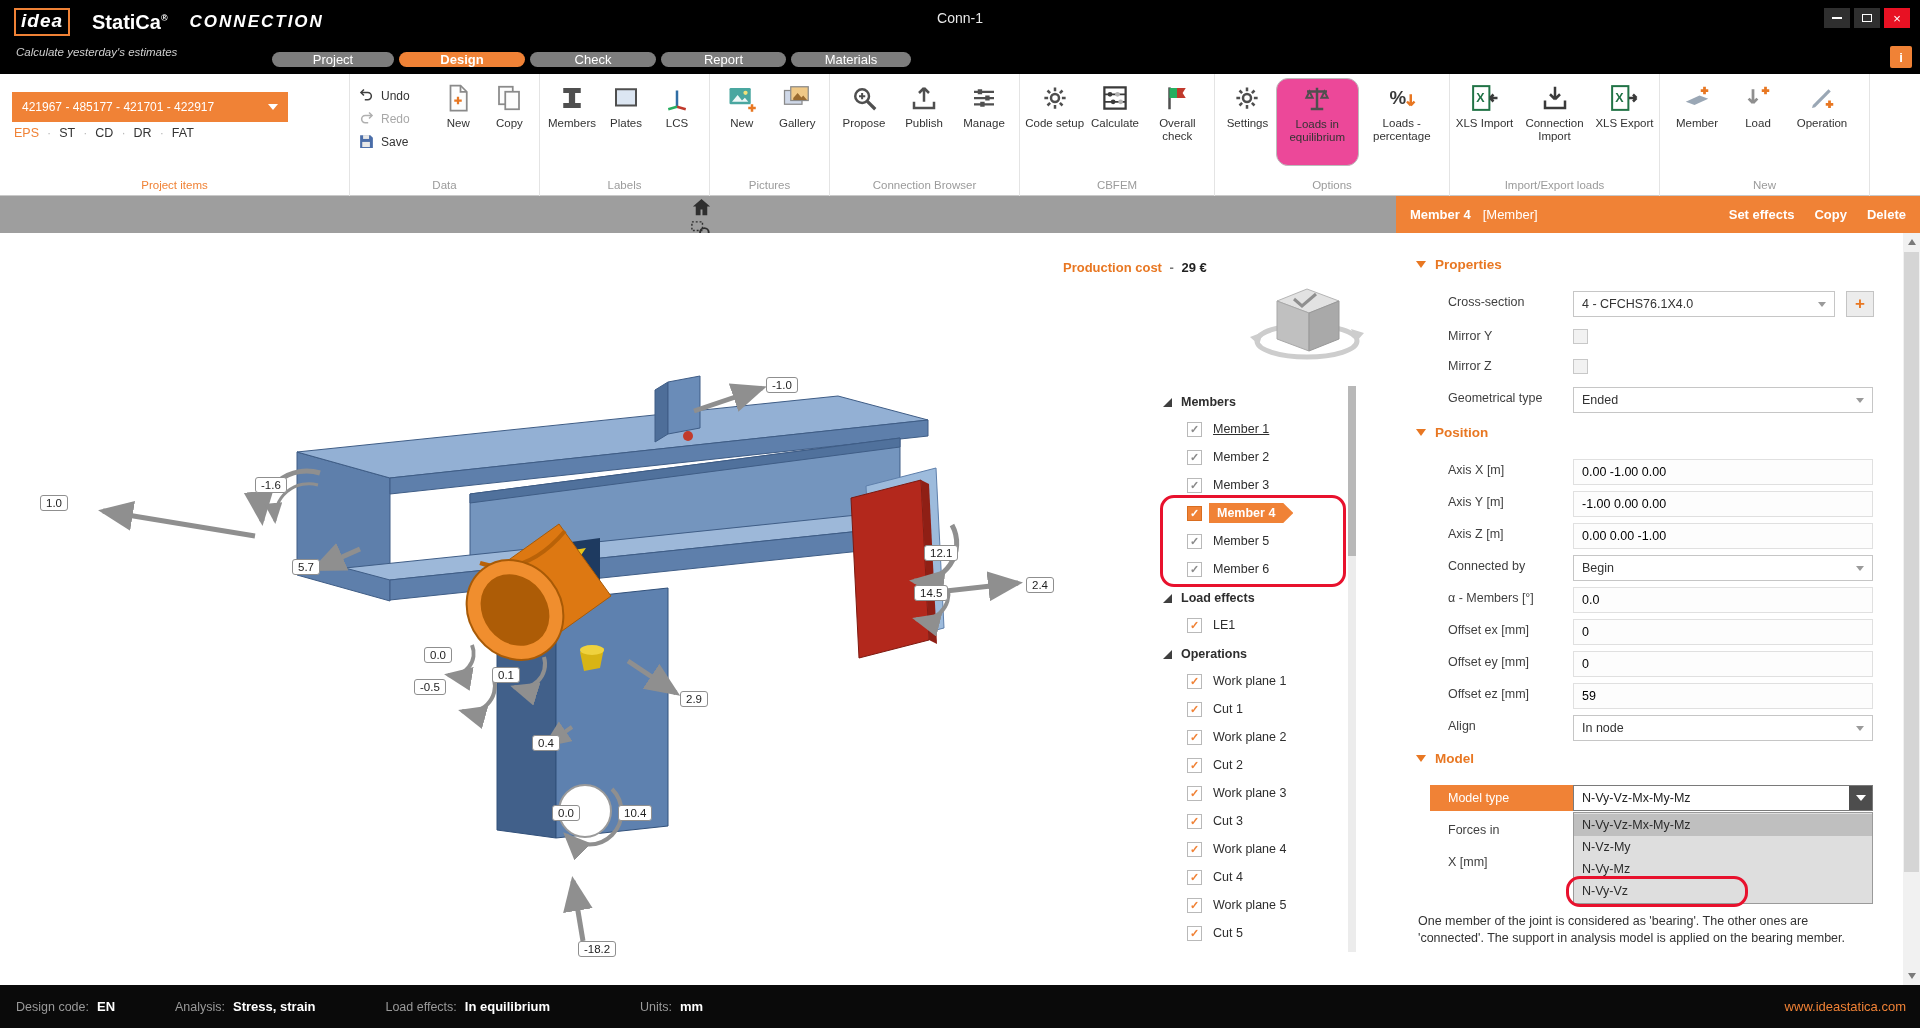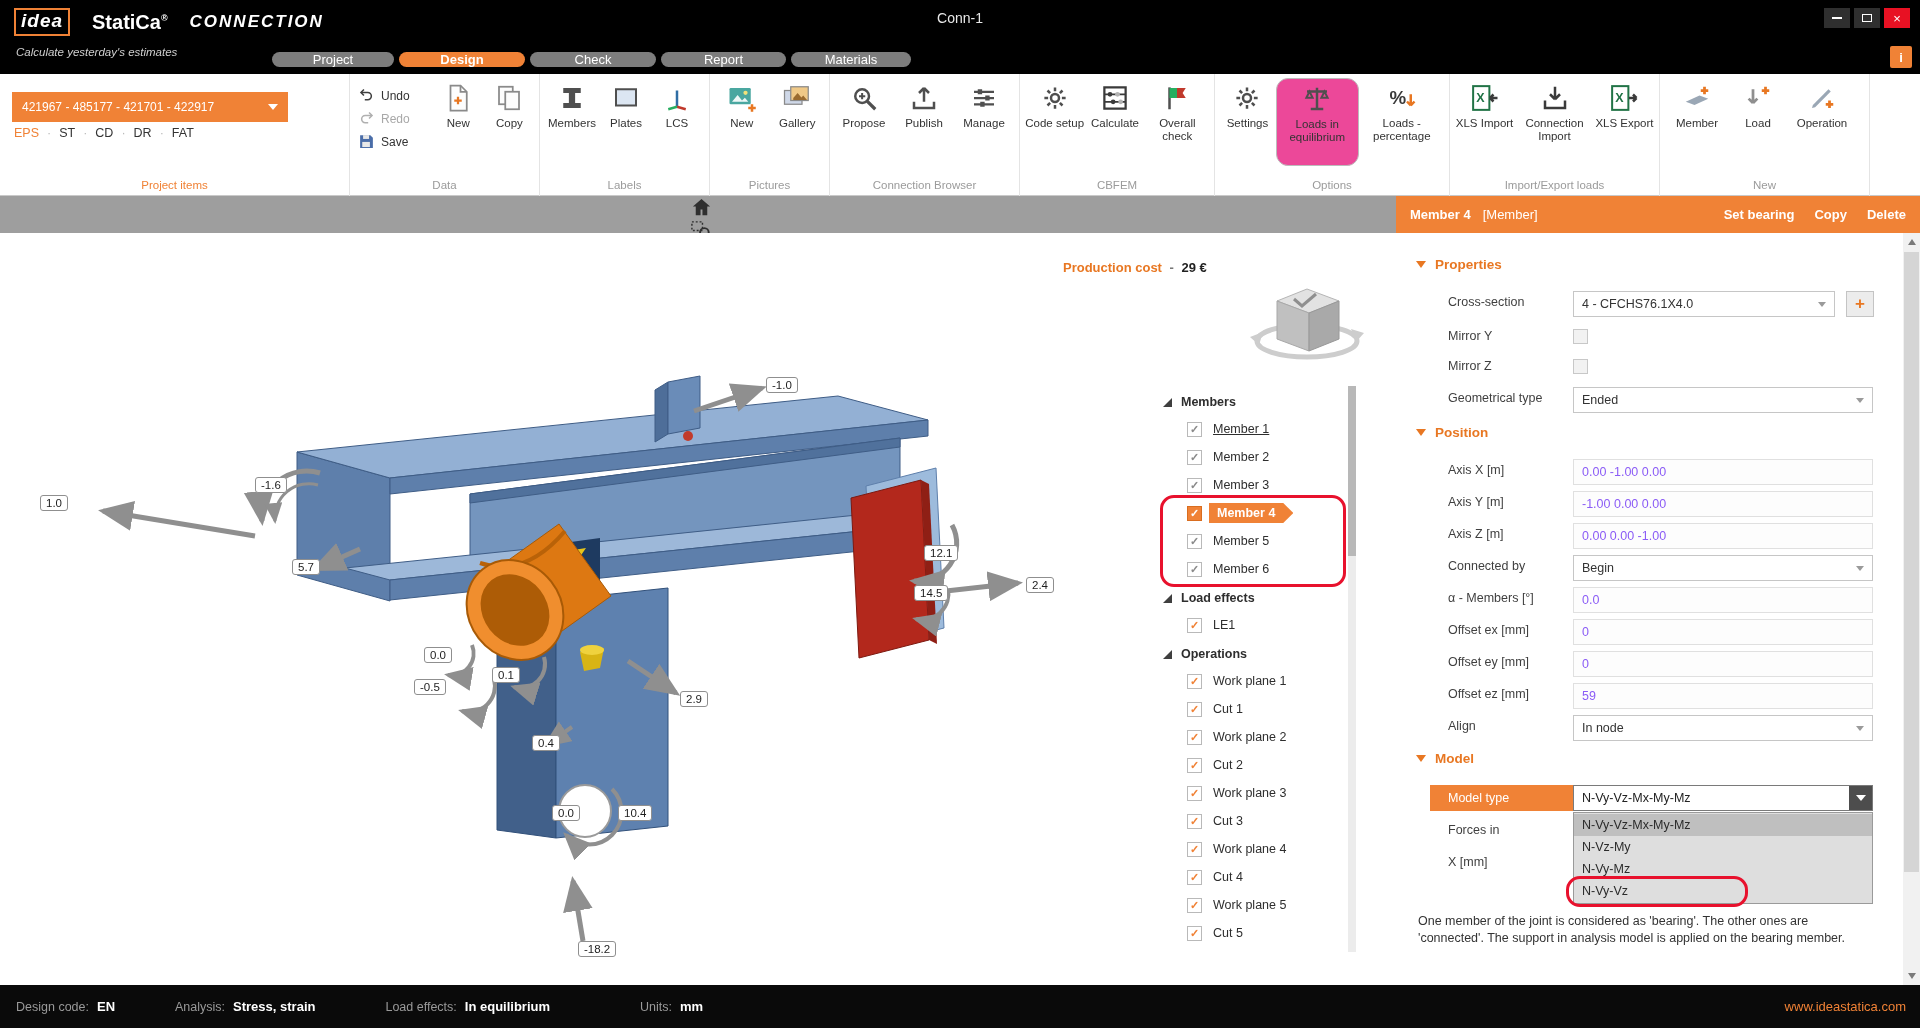--- a/index.html
+++ b/index.html
@@ -83,21 +83,21 @@
 .tsb { position:absolute; left:1348px; top:153px; width:8px; height:566px; background:#ececec; z-index:4; }
 .tsb .thumb { position:absolute; top:0; left:0; width:8px; height:170px; background:#b8b8b8; }
 
 
 .pp { position:absolute; top:233px; left:1396px; width:524px; height:752px; background:#fff; font-size:12.5px; overflow:hidden; }
 .psec { position:absolute; left:20px; display:flex; align-items:center; gap:9px; color:#E87722; font-weight:bold; font-size:13.5px; }
 .tri-down { width:0; height:0; border-left:5px solid transparent; border-right:5px solid transparent; border-top:7px solid #E87722; }
 .prow { position:absolute; left:0; width:524px; height:26px; }
 .plabel { position:absolute; left:52px; top:4px; color:#3f3f3f; white-space:nowrap; }
 .pfield { position:absolute; left:177px; top:0; width:300px; height:26px; border:1px solid #c6c6c6; background:#fff; display:flex; align-items:center; padding:0 8px; color:#333; }
-.pfield.disabled { border-color:#e0e0e0; color:#8b5cf6; background:#fdfdfd; }
+.pfield.disabled { border-color:#e0e0e0; color:#000000; background:#fdfdfd; }
 .chev { margin-left:auto; width:0; height:0; border-left:4px solid transparent; border-right:4px solid transparent; border-top:5px solid #9a9a9a; }
 .pcheck { position:absolute; left:177px; top:4px; width:15px; height:15px; border:1px solid #c8c8c8; background:#f2f2f2; }
 .plus-btn { position:absolute; left:450px; top:0; width:28px; height:26px; background:#ececec; border:1px solid #c4c4c4; color:#E87722; font-size:17px; font-weight:bold; display:flex; align-items:center; justify-content:center; }
 .mlabel { position:absolute; left:34px; top:0; width:143px; height:26px; background:#F08236; color:#fff; display:flex; align-items:center; padding-left:18px; }
 .mfield { position:absolute; left:177px; top:0; width:300px; height:26px; border:1px solid #7a7a7a; background:#fff; display:flex; align-items:center; padding:0 26px 0 8px; color:#222; }
 .dchev { position:absolute; left:453px; top:1px; width:23px; height:24px; background:#4d4d4d; display:flex; align-items:center; justify-content:center; }
 .dchev span { width:0; height:0; border-left:5px solid transparent; border-right:5px solid transparent; border-top:6px solid #fff; }
 .ddlist { position:absolute; left:177px; top:579px; width:300px; background:#dedede; border:1px solid #9a9a9a; z-index:5; padding:1px 0; }
 .dditem { height:22px; display:flex; align-items:center; padding-left:8px; color:#2b2b2b; }
 .dditem.hl { background:#bfbfbf; }
@@ -452,21 +452,21 @@
       <span class="vmode on">Solid</span>
       <span class="vmode">Transparent</span>
       <span class="vmode">Wireframe</span>
     </div>
   </div>
 
   <div class="phdr">
     <span class="t1">Member 4</span>
     <span class="t2">[Member]</span>
     <span class="spacer"></span>
-    <span class="ph-btn">Set bearing</span>
+    <span class="ph-btn">Set effects</span>
     <span class="ph-btn">Copy</span>
     <span class="ph-btn">Delete</span>
   </div>
 
   <div class="vp">
     <svg width="1396" height="752" viewBox="0 0 1396 752" style="position:absolute;left:0;top:0">
       <defs>
         <marker id="ah" markerWidth="9" markerHeight="8" refX="6" refY="3" orient="auto">
             <path d="M0,0 L7,3 L0,6 z" fill="#8F8F8F"></path>
           </marker>

